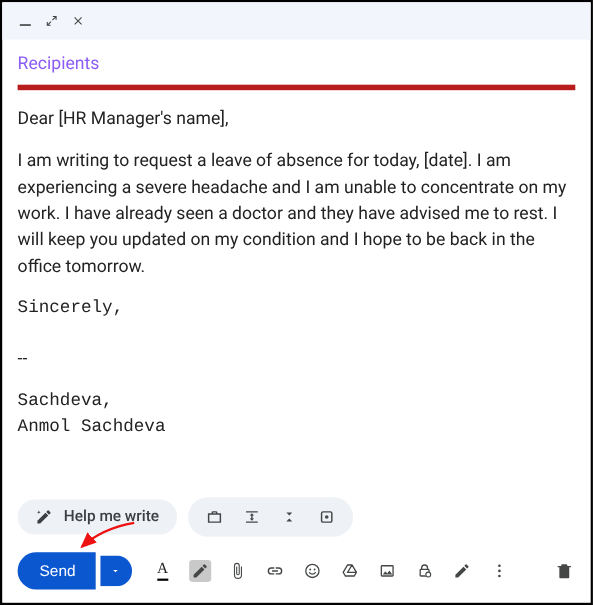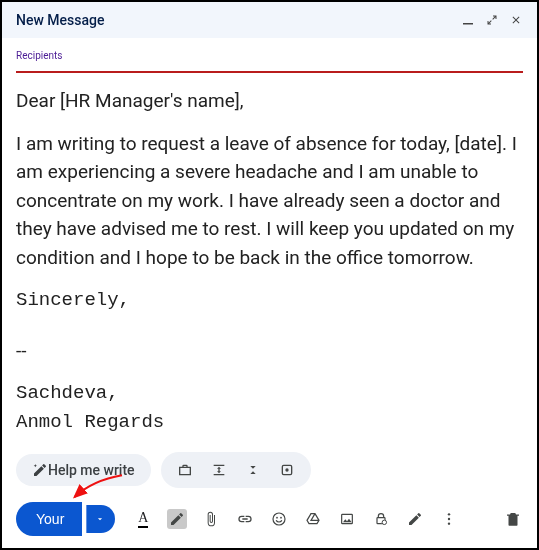--- a/index.html
+++ b/index.html
@@ -38,45 +38,46 @@
       display: inline-flex;
       width: 14px;
       height: 14px;
       align-items: center;
       justify-content: center;
     }
     .fields {
       padding: 2px 14px 0 14px;
     }
     .field {
-      border-bottom: 2px solid #b91c1c;
+      border-bottom: 5px solid #b91c1c;
       padding: 10px 0;
-      color: #4c1d95;
-      font-size: 10px;
+      color: #8b5cf6;
+      font-size: 16px;
     }
     .body-area {
       padding: 14px 14px 0 14px;
       flex: 1;
-      font-size: 19px;
+      font-size: 16px;
       line-height: 1.5;
       color: #222;
       overflow: hidden;
     }
     .body-area p { margin-bottom: 14px; }
     .body-area .nospace { margin-bottom: 0; font-family: Liberation Mono, monospace; }
     .sig-sep { margin-top: 22px; margin-bottom: 0; }
     .help-row {
       padding: 6px 14px;
       display: flex;
       align-items: center;
       gap: 8px;
     }
     .help-chip {
       display: inline-flex;
       align-items: center;
+      gap: 10px;
       background: #eef1f6;
       border-radius: 20px;
       padding: 8px 16px;
       font-size: 14px;
       color: #3c4043;
       font-weight: 500;
     }
     .help-icons {
       display: inline-flex;
       align-items: center;
@@ -147,21 +148,20 @@
       width: 70px;
       height: 30px;
       pointer-events: none;
     }
     svg { display: block; }
   </style>
 </head>
 <body>
 
 <div class="header">
-  <div class="header-title">New Message</div>
   <div class="header-actions">
     <span>
       <svg width="12" height="12" viewBox="0 0 12 12">
           <rect x="1" y="9" width="10" height="1.5" fill="#444"></rect>
         </svg>
     </span>
     <span>
       <svg width="12" height="12" viewBox="0 0 24 24">
           <path fill="#444" d="M21 3h-7v2h3.6l-5 5 1.4 1.4 5-5V10h2V3zM10 12.6l-5 5V14H3v7h7v-2H6.4l5-5z"></path>
         </svg>
@@ -177,21 +177,21 @@
 <div class="fields">
   <div class="field">Recipients</div>
 </div>
 
 <div class="body-area">
   <p>Dear [HR Manager's name],</p>
   <p>I am writing to request a leave of absence for today, [date]. I am experiencing a severe headache and I am unable to concentrate on my work. I have already seen a doctor and they have advised me to rest. I will keep you updated on my condition and I hope to be back in the office tomorrow.</p>
   <p class="nospace">Sincerely,</p>
   <p class="sig-sep">--</p>
   <p class="nospace">Sachdeva,</p>
-  <p class="nospace">Anmol Regards</p>
+  <p class="nospace">Anmol Sachdeva</p>
 </div>
 
 <div class="help-row">
   <div class="help-chip">
     <span>
       <svg width="16" height="16" viewBox="0 0 24 24">
           <path fill="#3c4043" d="M3 17.25V21h3.75L17.81 9.94l-3.75-3.75L3 17.25zM20.71 7.04a1 1 0 0 0 0-1.41l-2.34-2.34a1 1 0 0 0-1.41 0l-1.83 1.83 3.75 3.75 1.83-1.83z"></path>
           <path fill="#3c4043" d="M5 3l.7 1.8L7.5 5.5 5.7 6.2 5 8l-.7-1.8L2.5 5.5l1.8-.7z"></path>
         </svg>
     </span>
@@ -228,21 +228,21 @@
     <defs>
         <marker id="ah" markerWidth="8" markerHeight="8" refX="6" refY="3" orient="auto">
           <path d="M0,0 L7,3 L0,6 z" fill="#e11"></path>
         </marker>
       </defs>
     <path d="M65 4 Q 30 10 8 30" stroke="#e11" stroke-width="2.5" fill="none" marker-end="url(#ah)"></path>
   </svg>
 </div>
 
 <div class="toolbar">
-  <button class="send-btn">Your</button>
+  <button class="send-btn">Send</button>
   <button class="send-more">
     <svg width="10" height="10" viewBox="0 0 24 24">
         <path fill="#fff" d="M7 10l5 5 5-5z"></path>
       </svg>
   </button>
   <div class="tb-icons">
     <span class="tb-icon">
       <span class="underline-a">A</span>
     </span>
     <span class="tb-icon active">

